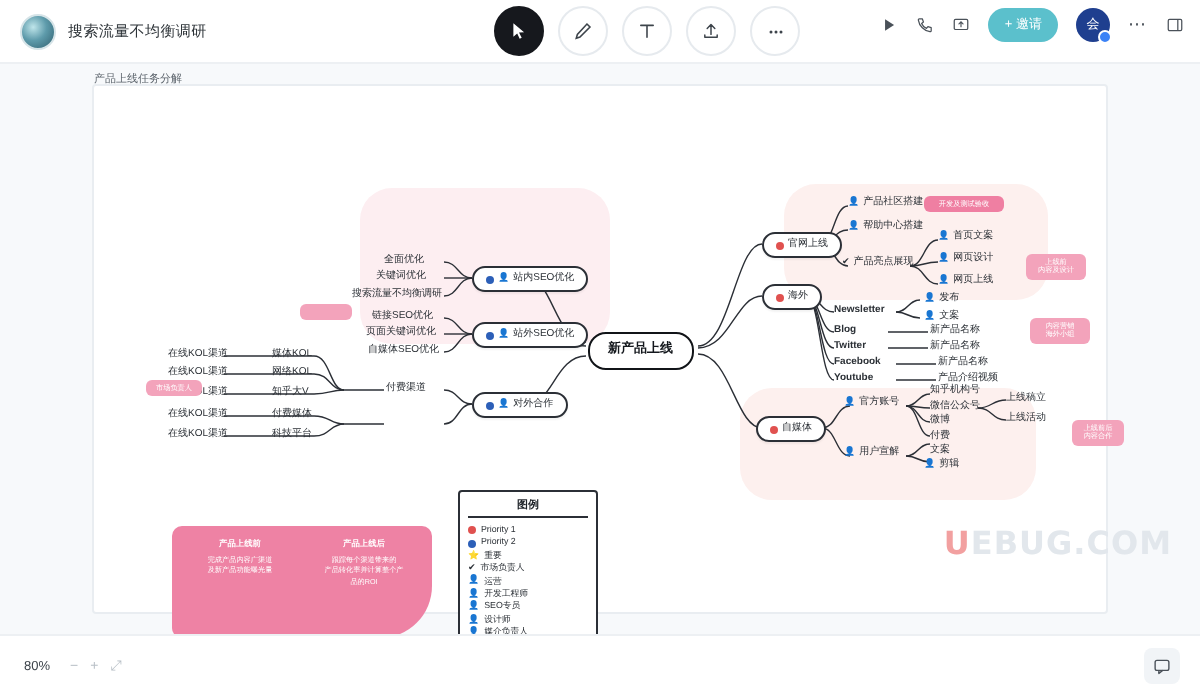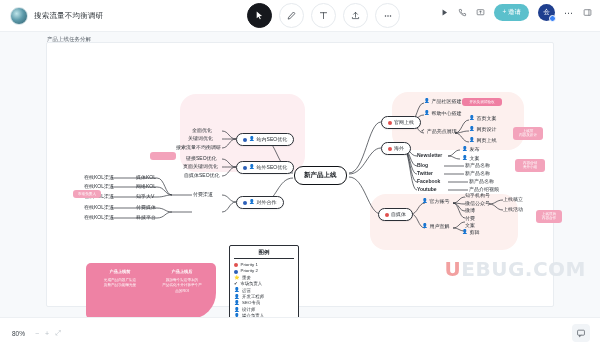--- a/index.html
+++ b/index.html
@@ -142,21 +142,21 @@
   .zoom-ctrls { display: flex; align-items: center; gap: 6px; padding-left: 10px; color: #b9c0c7; font-size: 7px; }
   .zc { cursor: pointer; }
   .bottom-right { position: absolute; right: 10px; top: 6px; display: flex; align-items: center; gap: 6px; }
   .bbtn {
     width: 18px; height: 18px; border-radius: 4px; background: #f1f4f7;
     display: flex; align-items: center; justify-content: center;
     color: #4a5159; font-size: 8px; cursor: pointer;
   }
   .watermark {
     position: absolute; right: 14px; bottom: 36px;
-    font-size: 20px; font-weight: bold; color: #e2e7ec;
+    font-size: 16px; font-weight: bold; color: #e2e7ec;
     letter-spacing: .5px; font-family: "DejaVu Sans", sans-serif;
   }
   .watermark .u { color: #f2a0a0; }
 </style>
 </head>
 <body>
 
 <div id="app">
 
   <div class="topbar">

